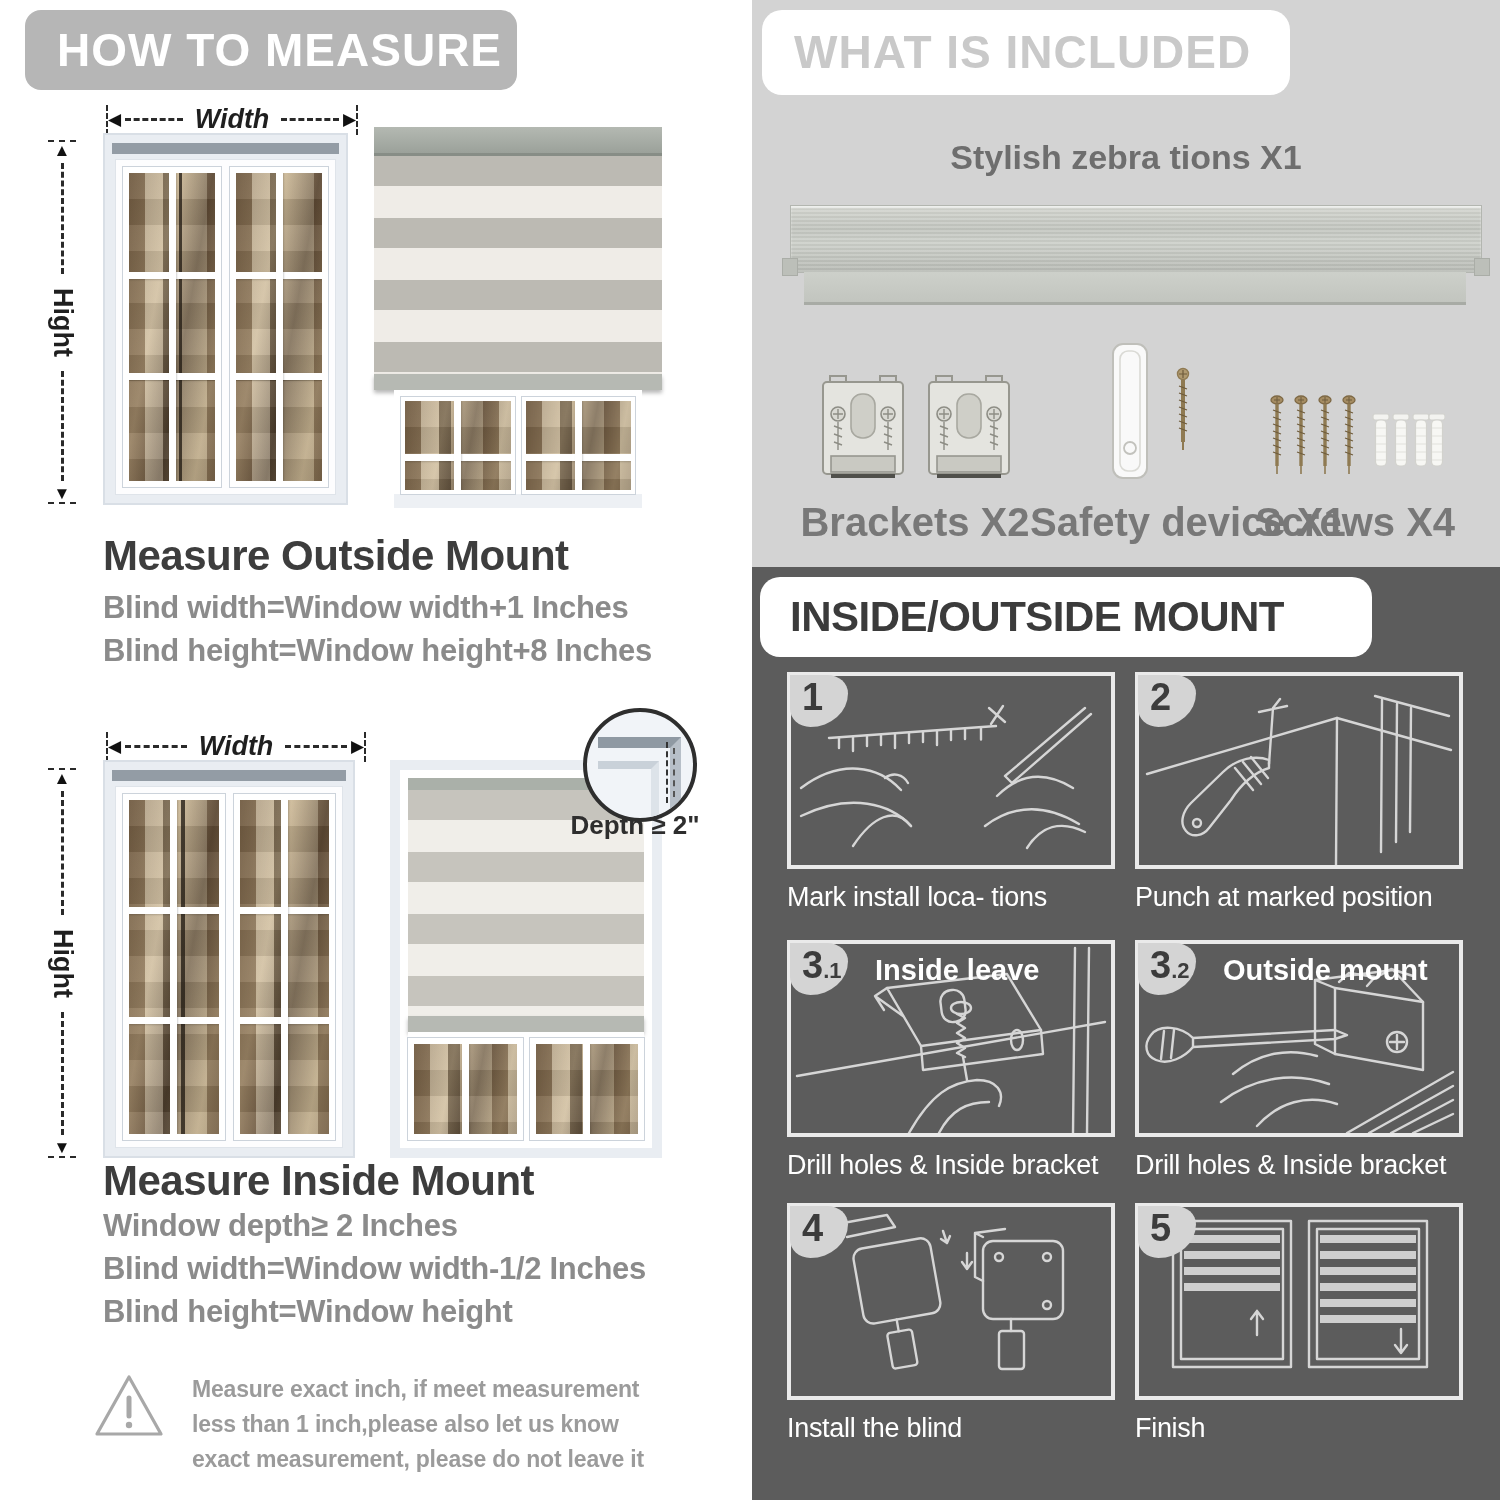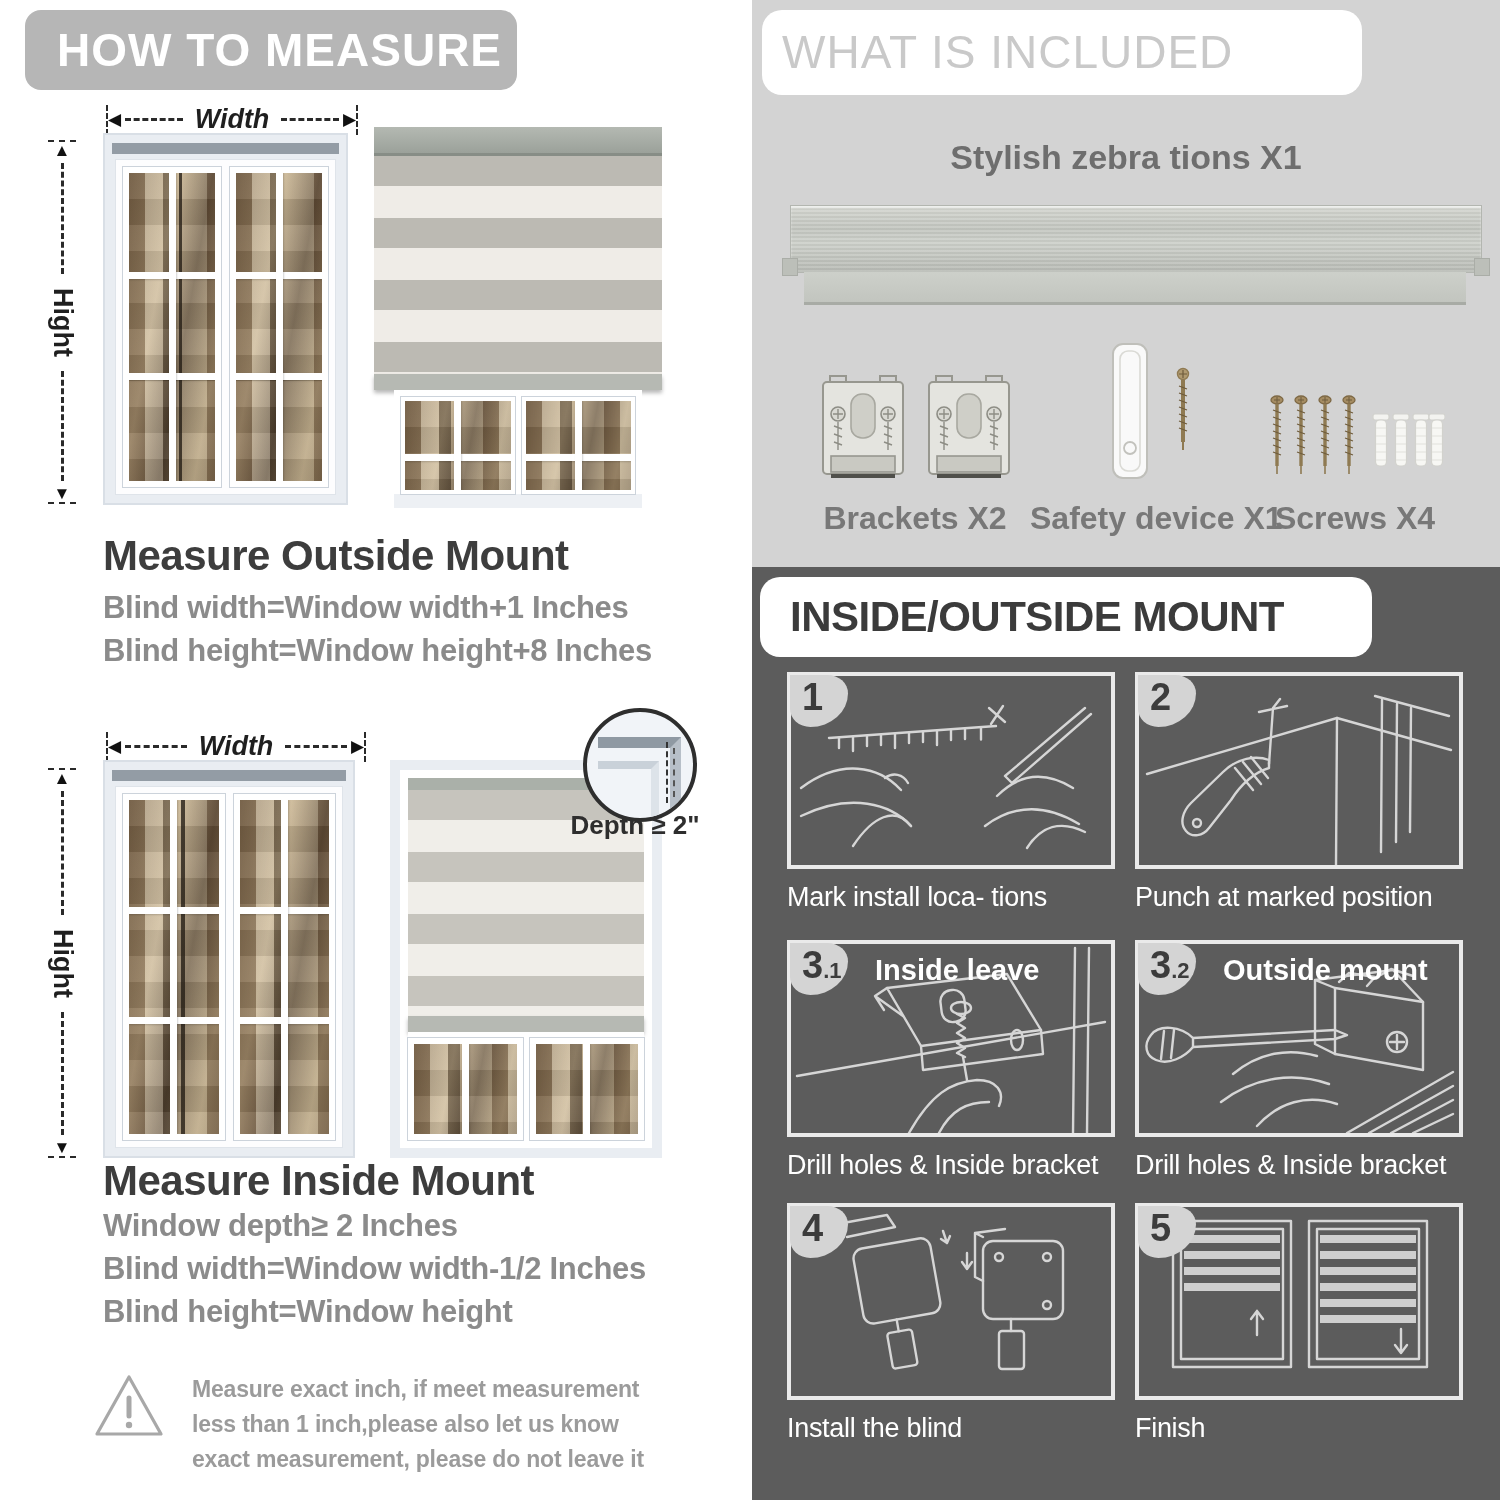--- a/index.html
+++ b/index.html
@@ -83,37 +83,37 @@
   .sec-heading{font-size:42px;font-weight:bold;color:#3d3d3d;letter-spacing:-.5px;}
   .formula{font-size:31px;font-weight:bold;color:#8b8b8b;letter-spacing:-.3px;
            white-space:nowrap;}
 
   .warning{display:flex;gap:26px;align-items:flex-start;}
   .warning-text{font-size:23px;font-weight:bold;color:#9b9b9b;width:475px;
                 line-height:1.52;letter-spacing:-.2px;}
 
   
   .panel-light{left:752px;top:0;width:748px;height:567px;background:#d3d3d3;}
-  .badge-included{left:10px;top:10px;width:600px;height:85px;background:#fff;
-    border-radius:20px;color:#c9c9c9;font-size:46px;font-weight:normal;
-    line-height:85px;padding-left:20px;letter-spacing:1px;box-sizing:border-box;}
+  .badge-included{left:10px;top:10px;width:528px;height:85px;background:#fff;
+    border-radius:20px;color:#c9c9c9;font-size:46px;font-weight:bold;
+    line-height:85px;padding-left:32px;letter-spacing:1px;box-sizing:border-box;}
   .product-title{left:0;top:138px;width:748px;text-align:center;font-size:34px;
     font-weight:bold;color:#6e6e6e;}
   .headrail{left:38px;top:205px;width:690px;height:66px;border:1px solid #b3b6b0;
     background:
       repeating-linear-gradient(180deg, rgba(255,255,255,.10) 0 2px, rgba(0,0,0,.035) 2px 4px),
       linear-gradient(180deg,#d4d6d0 0%,#c3c6c0 35%,#cdd0ca 55%,#b8bbb5 100%);
     box-shadow:inset 0 2px 2px rgba(255,255,255,.6);}
   .headrail-tab{top:258px;width:14px;height:16px;background:#bcbfb9;
                 border:1px solid #aaada7;}
   .headrail-skirt{left:52px;top:272px;width:662px;height:30px;
     background:linear-gradient(180deg,#cdd0ca,#c2c5bf);border-bottom:3px solid #a8aba5;}
   .item-group{top:338px;text-align:center;}
   .item-img{height:148px;display:flex;align-items:flex-end;justify-content:center;}
-  .item-label{margin-top:14px;font-size:32px;font-weight:bold;color:#787878;
+  .item-label{margin-top:14px;font-size:40px;font-weight:bold;color:#787878;
               white-space:nowrap;}
 
   .panel-dark{left:752px;top:567px;width:748px;height:933px;background:#5c5c5c;}
   .badge-mount{left:8px;top:10px;width:612px;height:80px;background:#fff;
     border-radius:20px;color:#3b3b3b;font-size:42px;font-weight:bold;
     line-height:80px;padding-left:30px;letter-spacing:-.5px;box-sizing:border-box;}
   .step{position:absolute;width:328px;}
   .step-frame{position:relative;height:197px;border:4px solid #eaeaea;
               box-sizing:border-box;}
   .step-frame svg{display:block;width:100%;height:100%;}

